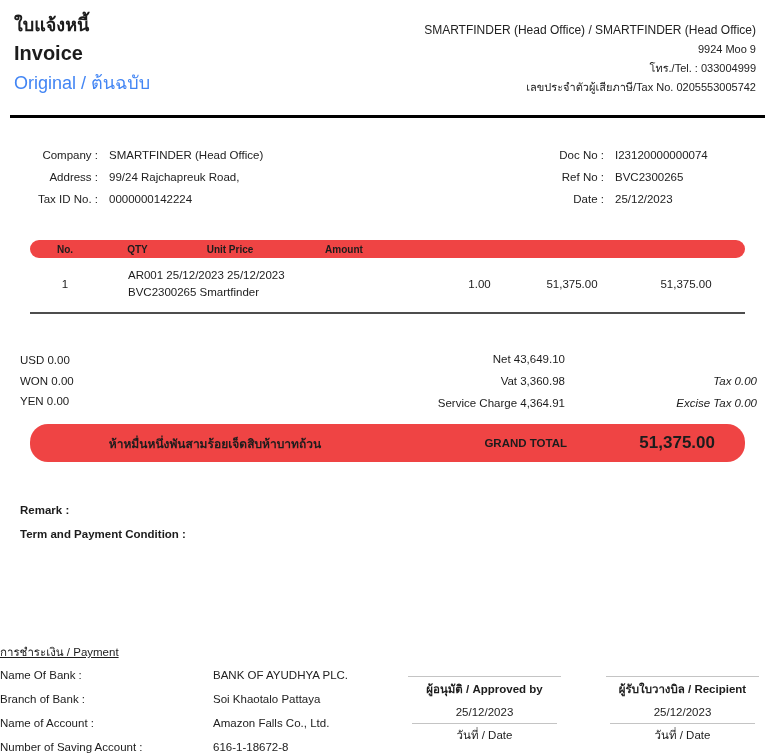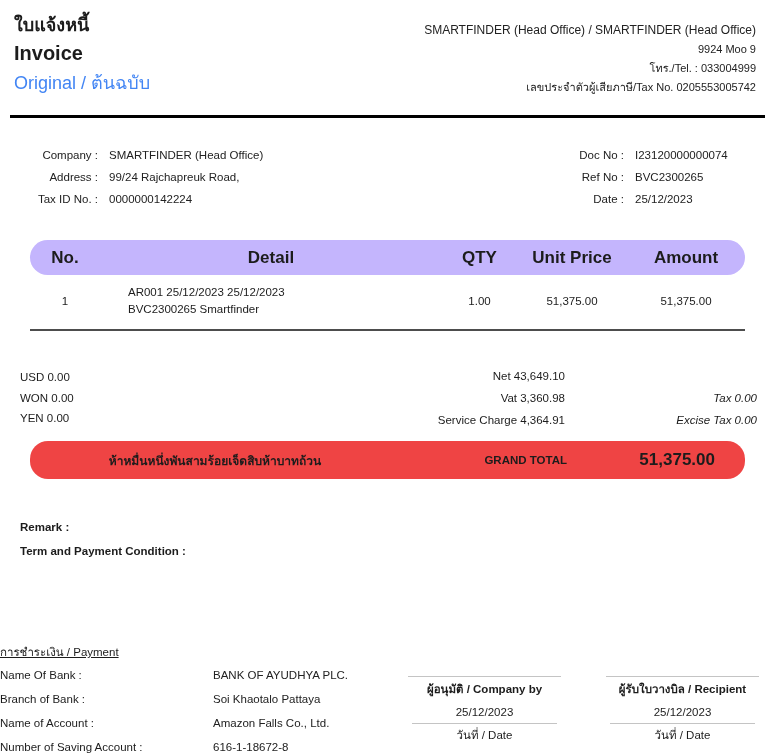--- a/index.html
+++ b/index.html
@@ -14,35 +14,35 @@
   
   .header { display:flex; justify-content:space-between; padding:12px 19px 0 14px; }
   .titles .t-thai { font-size:18px; font-weight:bold; line-height:26px; }
   .titles .t-en   { font-size:20px; font-weight:bold; line-height:30px; }
   .titles .t-copy { font-size:18px; line-height:30px; color:#4285f4; }
   .corp { text-align:right; font-size:11px; line-height:19px; padding-top:9px; color:#222; }
   .corp .corp-name { font-size:12px; font-weight:normal; }
   .divider { margin:17px 10px 0 10px; border-top:3px solid #000; }
 
   
-  .info-row { display:flex; justify-content:space-between; padding:26px 8px 0 20px; font-size:11.5px; }
+  .info-row { display:flex; justify-content:space-between; padding:26px 28px 0 20px; font-size:11.5px; }
   .kv { border-collapse:collapse; }
   .kv .row { display:flex; line-height:22px; }
   .kv .lbl { text-align:right; color:#222; }
   .kv .val { padding-left:11px; color:#222; }
   .kv-left .lbl { width:78px; }
   .kv-right .lbl { width:70px; }
   .kv-right .val { width:132px; }
 
   
   .items { margin:30px 30px 0 30px; }
   .thead {
-    display:flex; align-items:center; height:35px;
-    background:#c4b5fd; border-radius:18px;
-    font-weight:bold; font-size:17px;
+    display:flex; align-items:center; height:18px;
+    background:#ef4444; border-radius:18px;
+    font-weight:bold; font-size:10px;
   }
   .c-no { width:70px; text-align:center; }
   .c-detail { flex:1; text-align:center; }
   .c-qty { width:75px; text-align:center; }
   .c-price { width:110px; text-align:center; }
   .c-amount { width:118px; text-align:center; }
   .trow {
     display:flex; align-items:center;
     padding:9px 0 11px 0; font-size:11.5px;
     border-bottom:2px solid #4d4d4d;
@@ -133,21 +133,20 @@
       <div class="row">
         <div class="lbl">Date :</div>
         <div class="val">25/12/2023</div>
       </div>
     </div>
   </div>
 
   <div class="items">
     <div class="thead">
       <div class="c-no">No.</div>
-      <div class="c-detail">Detail</div>
       <div class="c-qty">QTY</div>
       <div class="c-price">Unit Price</div>
       <div class="c-amount">Amount</div>
     </div>
     <div class="trow">
       <div class="c-no">1</div>
       <div class="c-detail">
         <div>AR001 25/12/2023 25/12/2023</div>
         <div>BVC2300265 Smartfinder</div>
       </div>
@@ -202,21 +201,21 @@
     </div>
     <div class="pay-row">
       <div class="plbl">Number of Saving Account :</div>
       <div class="pval">616-1-18672-8</div>
     </div>
   </div>
 
   <div class="signatures">
     <div class="sig">
       <div class="sig-topline"></div>
-      <div class="sig-title">ผู้อนุมัติ / Company by</div>
+      <div class="sig-title">ผู้อนุมัติ / Approved by</div>
       <div class="sig-date">25/12/2023</div>
       <div class="sig-underline"></div>
       <div class="sig-datelabel">วันที่ / Date</div>
     </div>
     <div class="sig">
       <div class="sig-topline"></div>
       <div class="sig-title">ผู้รับใบวางบิล / Recipient</div>
       <div class="sig-date">25/12/2023</div>
       <div class="sig-underline"></div>
       <div class="sig-datelabel">วันที่ / Date</div>

